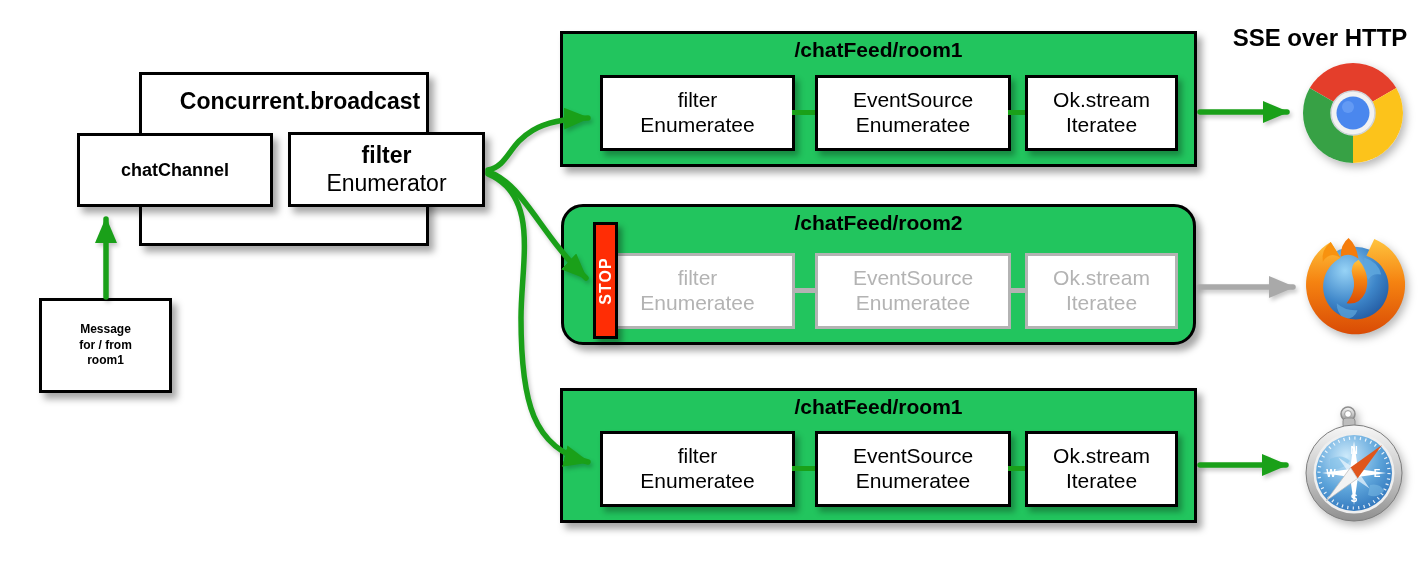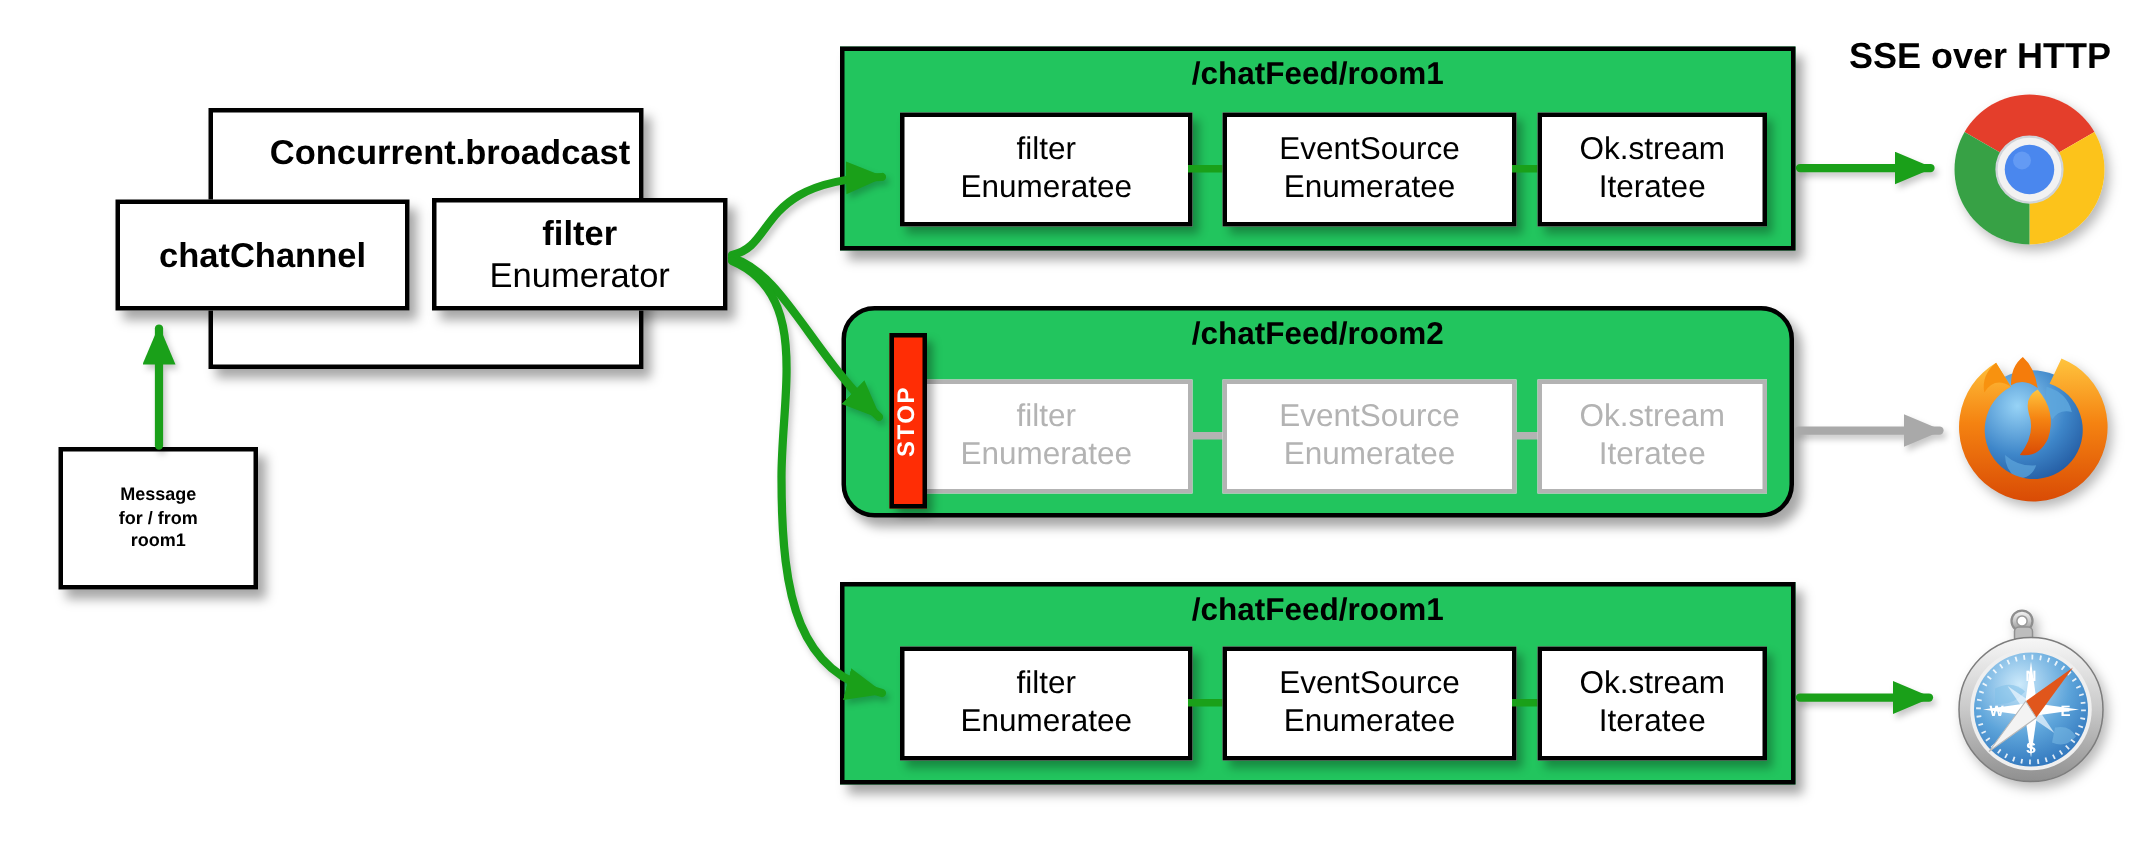--- a/index.html
+++ b/index.html
@@ -8,21 +8,21 @@
     font-family:"Liberation Sans",sans-serif;color:#000;
   }
   .box{
     position:absolute;background:#fff;border:3px solid #000;box-sizing:border-box;
     box-shadow:5px 6px 7px rgba(0,0,0,0.35);
   }
   .flexc{display:flex;flex-direction:column;align-items:center;justify-content:center;text-align:center;}
   
   .broadcast-outer{left:139px;top:72px;width:290px;height:174px;z-index:1;}
   .broadcast-title{position:absolute;top:13px;left:0;width:100%;text-align:center;font-weight:bold;font-size:23px;padding-left:16px;}
-  .chatchannel{left:77px;top:133px;width:196px;height:74px;z-index:3;font-weight:bold;font-size:23px;}
+  .chatchannel{left:77px;top:133px;width:196px;height:74px;z-index:3;font-weight:bold;font-size:18px;}
   .chatout{left:288px;top:132px;width:197px;height:75px;z-index:3;font-size:23px;line-height:1.18;}
   .chatout .bname{font-weight:bold;}
   .message{left:39px;top:298px;width:133px;height:95px;z-index:2;font-weight:bold;font-size:12px;line-height:1.28;}
   
   .pipeline{position:absolute;background:#22c55e;border:3px solid #000;box-sizing:border-box;
     box-shadow:5px 6px 7px rgba(0,0,0,0.35);z-index:2;}
   .pl-title{position:absolute;top:4px;left:0;width:100%;text-align:center;font-weight:bold;font-size:21px;}
   .stage{position:absolute;background:#fff;border:3px solid #000;box-sizing:border-box;height:76px;
     box-shadow:4px 5px 6px rgba(0,0,0,0.30);display:flex;flex-direction:column;align-items:center;
     justify-content:center;text-align:center;font-size:21px;line-height:1.18;}

